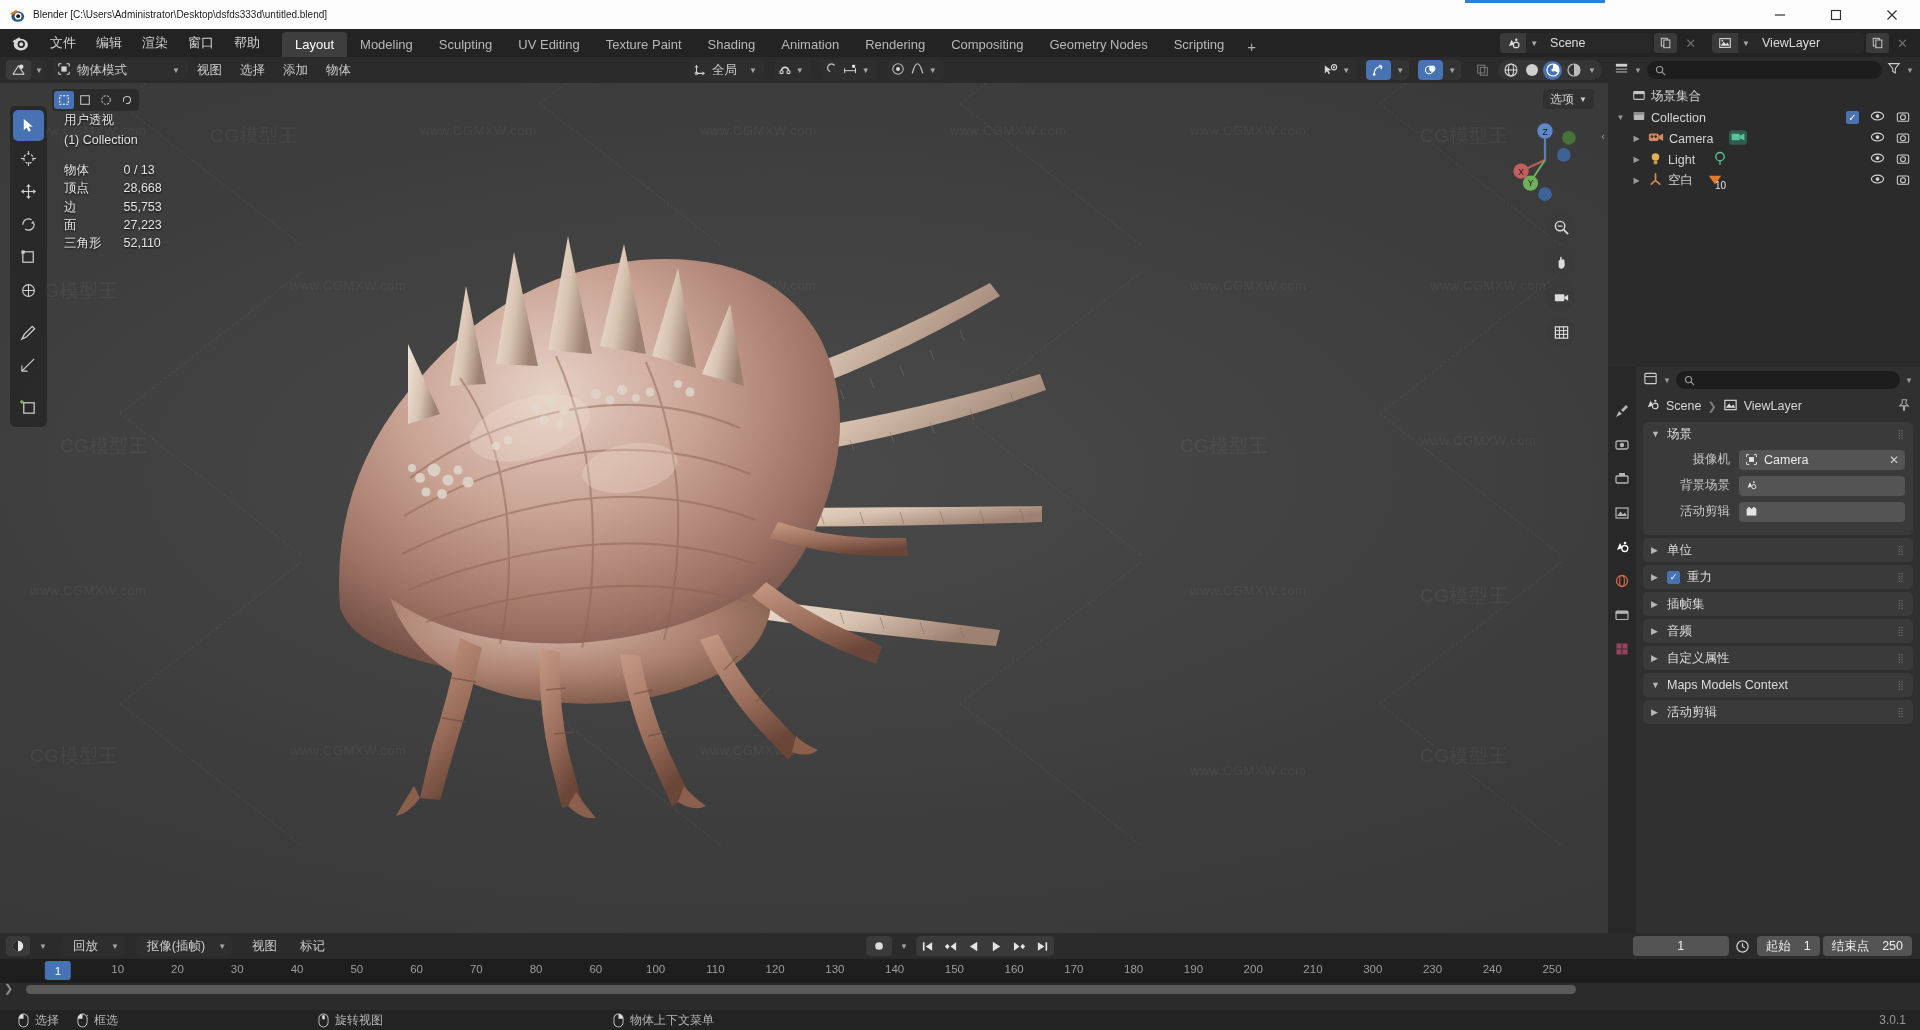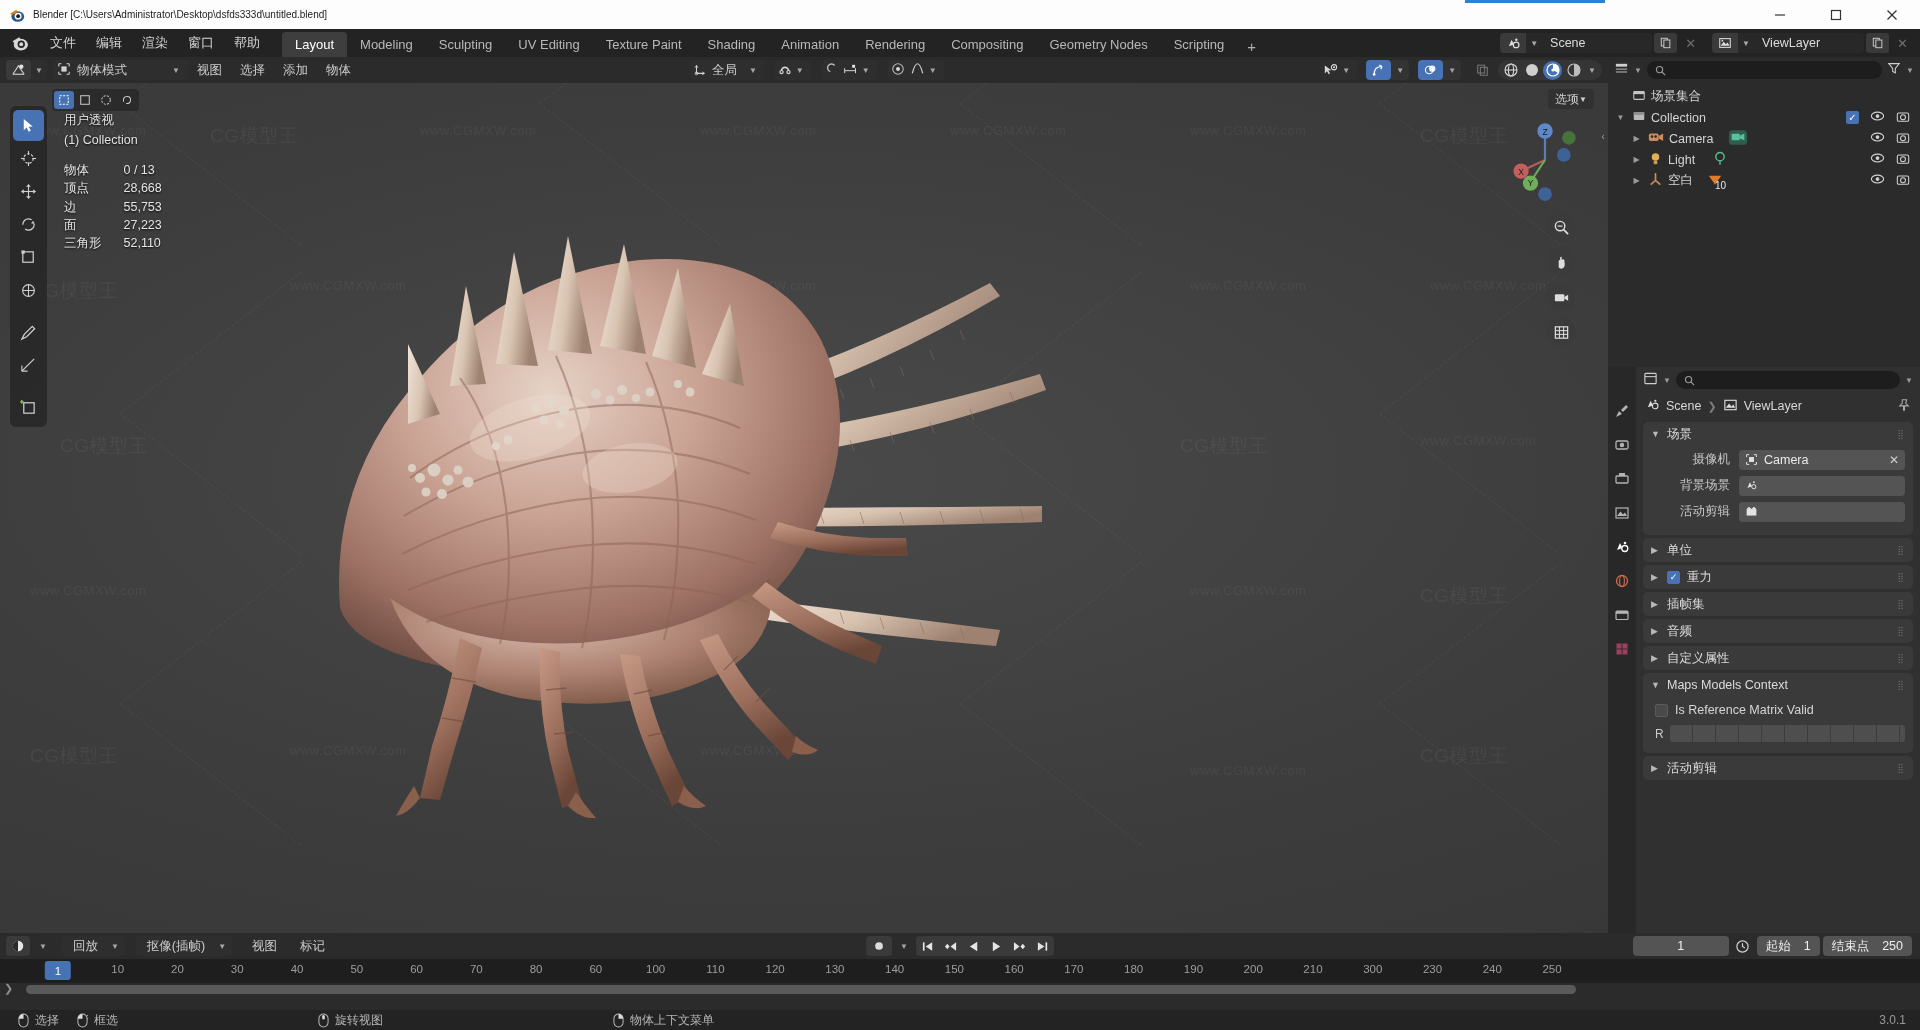--- a/index.html
+++ b/index.html
@@ -98,21 +98,21 @@
   .stats{position:absolute;left:64px;top:28px;font-size:12.5px;color:#e2e2e2;z-index:5;
          line-height:18.4px;text-shadow:0 1px 2px rgba(0,0,0,.85);}
   .stats .hd{margin-bottom:2px;}
   .stats table{border-collapse:collapse;margin-top:11px;}
   .stats td{padding:0;font-size:12.5px;line-height:18.4px;color:#e6e6e6;}
   .stats td.k{padding-right:22px;white-space:nowrap;}
 
   
   .vp-opts{position:absolute;right:14px;top:6px;display:flex;align-items:center;height:20px;
            background:rgba(48,48,48,.85);border-radius:4px;padding:0 7px;font-size:12px;
-           color:#d0d0d0;z-index:6;}
+           color:#d0d0d0;z-index:6;gap:5px;}
 
   
   .gizmo{position:absolute;right:22px;top:36px;width:82px;height:82px;z-index:6;}
   .nav-btns{position:absolute;right:33px;top:130px;display:flex;flex-direction:column;gap:7px;z-index:6;}
   .nav-b{width:28px;height:28px;border-radius:50%;background:rgba(58,58,58,.55);
          display:flex;align-items:center;justify-content:center;color:#d7d7d7;}
 
   
   .creature{position:absolute;left:300px;top:95px;width:760px;height:640px;z-index:3;}
 
@@ -1125,30 +1125,20 @@
           <span class="grip">⣿</span>
         </div>
       </div>
 
       <div class="panel">
         <div class="panel-hd">
           <span class="arrow">▼</span>
           <span>Maps Models Context</span>
           <span class="grip">⣿</span>
         </div>
-        <div class="panel-body">
-          <div class="cbx-row">
-            <span class="chk-sm"></span>
-            <span>Is Reference Matrix Valid</span>
-          </div>
-          <div class="matrix">
-            <span class="rl">R</span>
-            <span class="bar"></span>
-          </div>
-        </div>
       </div>
 
       <div class="panel">
         <div class="panel-hd">
           <span class="arrow">▶</span>
           <span>活动剪辑</span>
           <span class="grip">⣿</span>
         </div>
       </div>
     </div>

